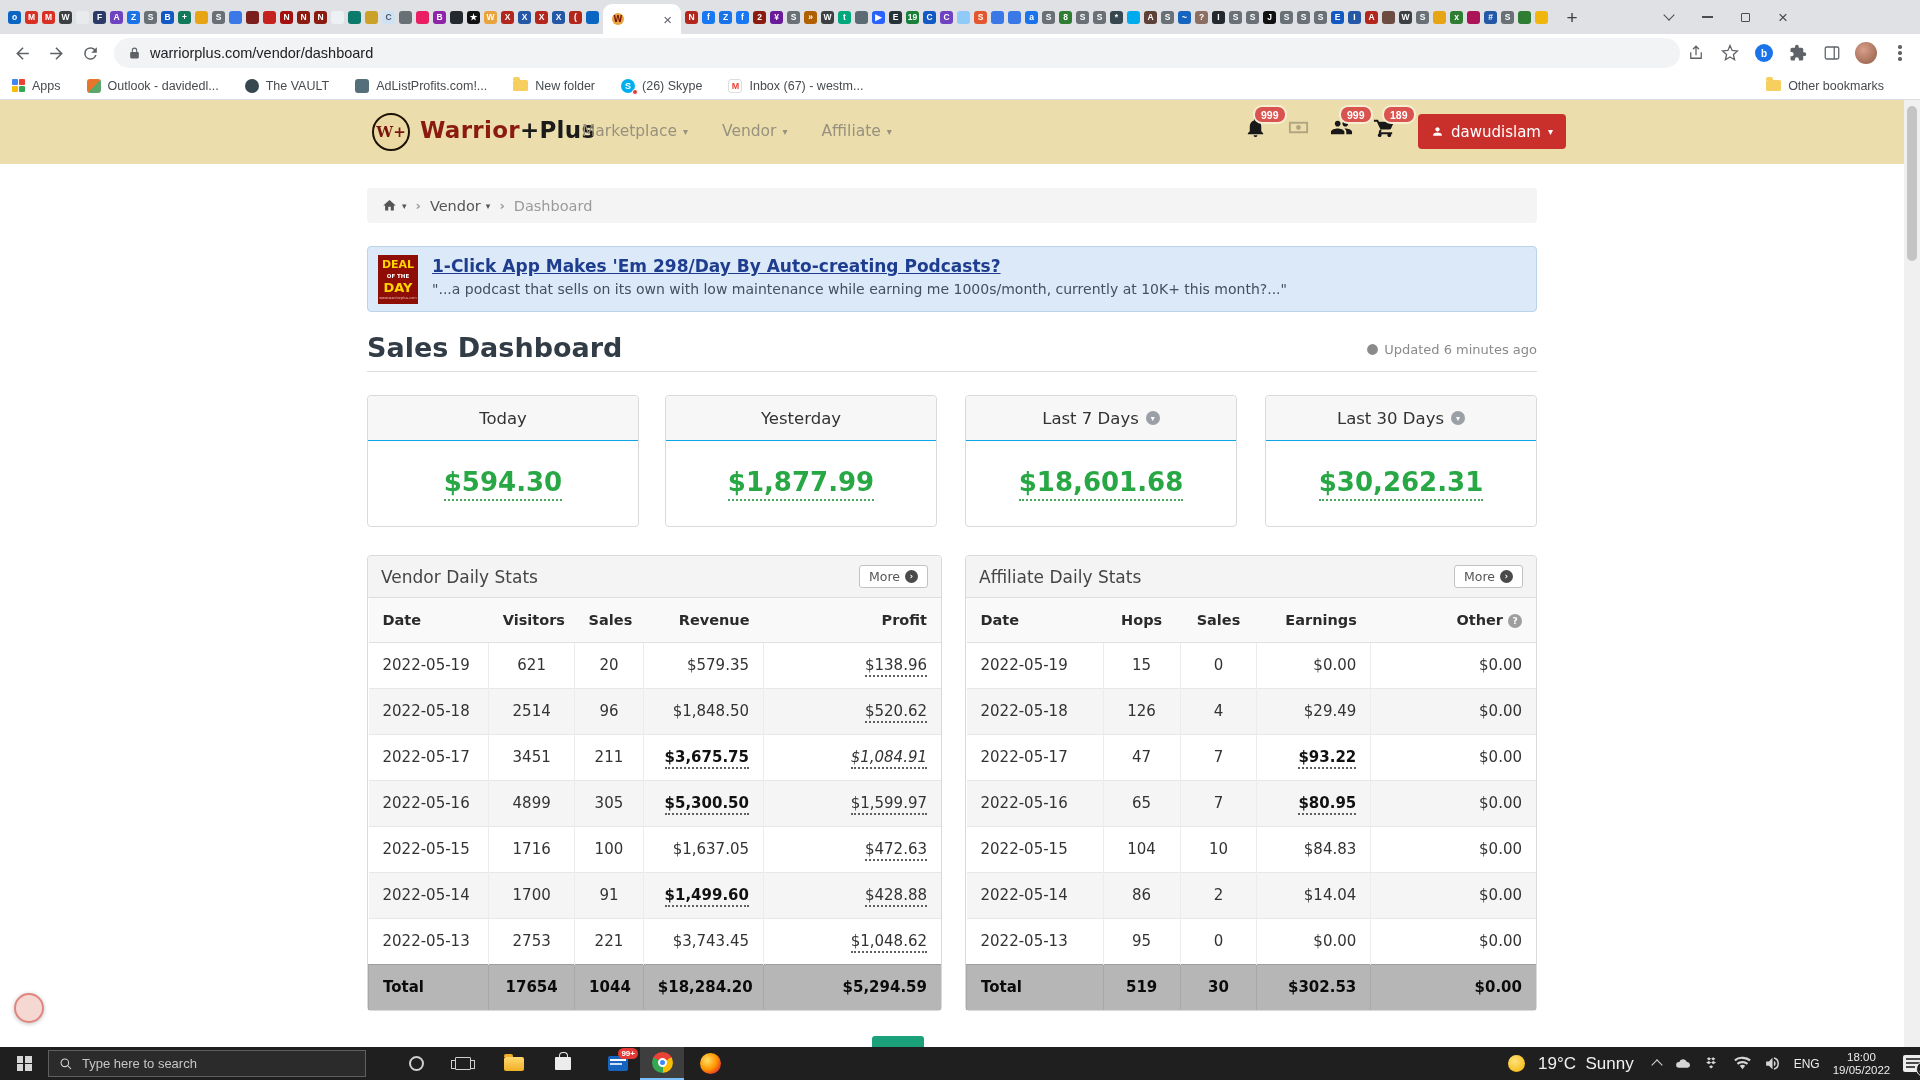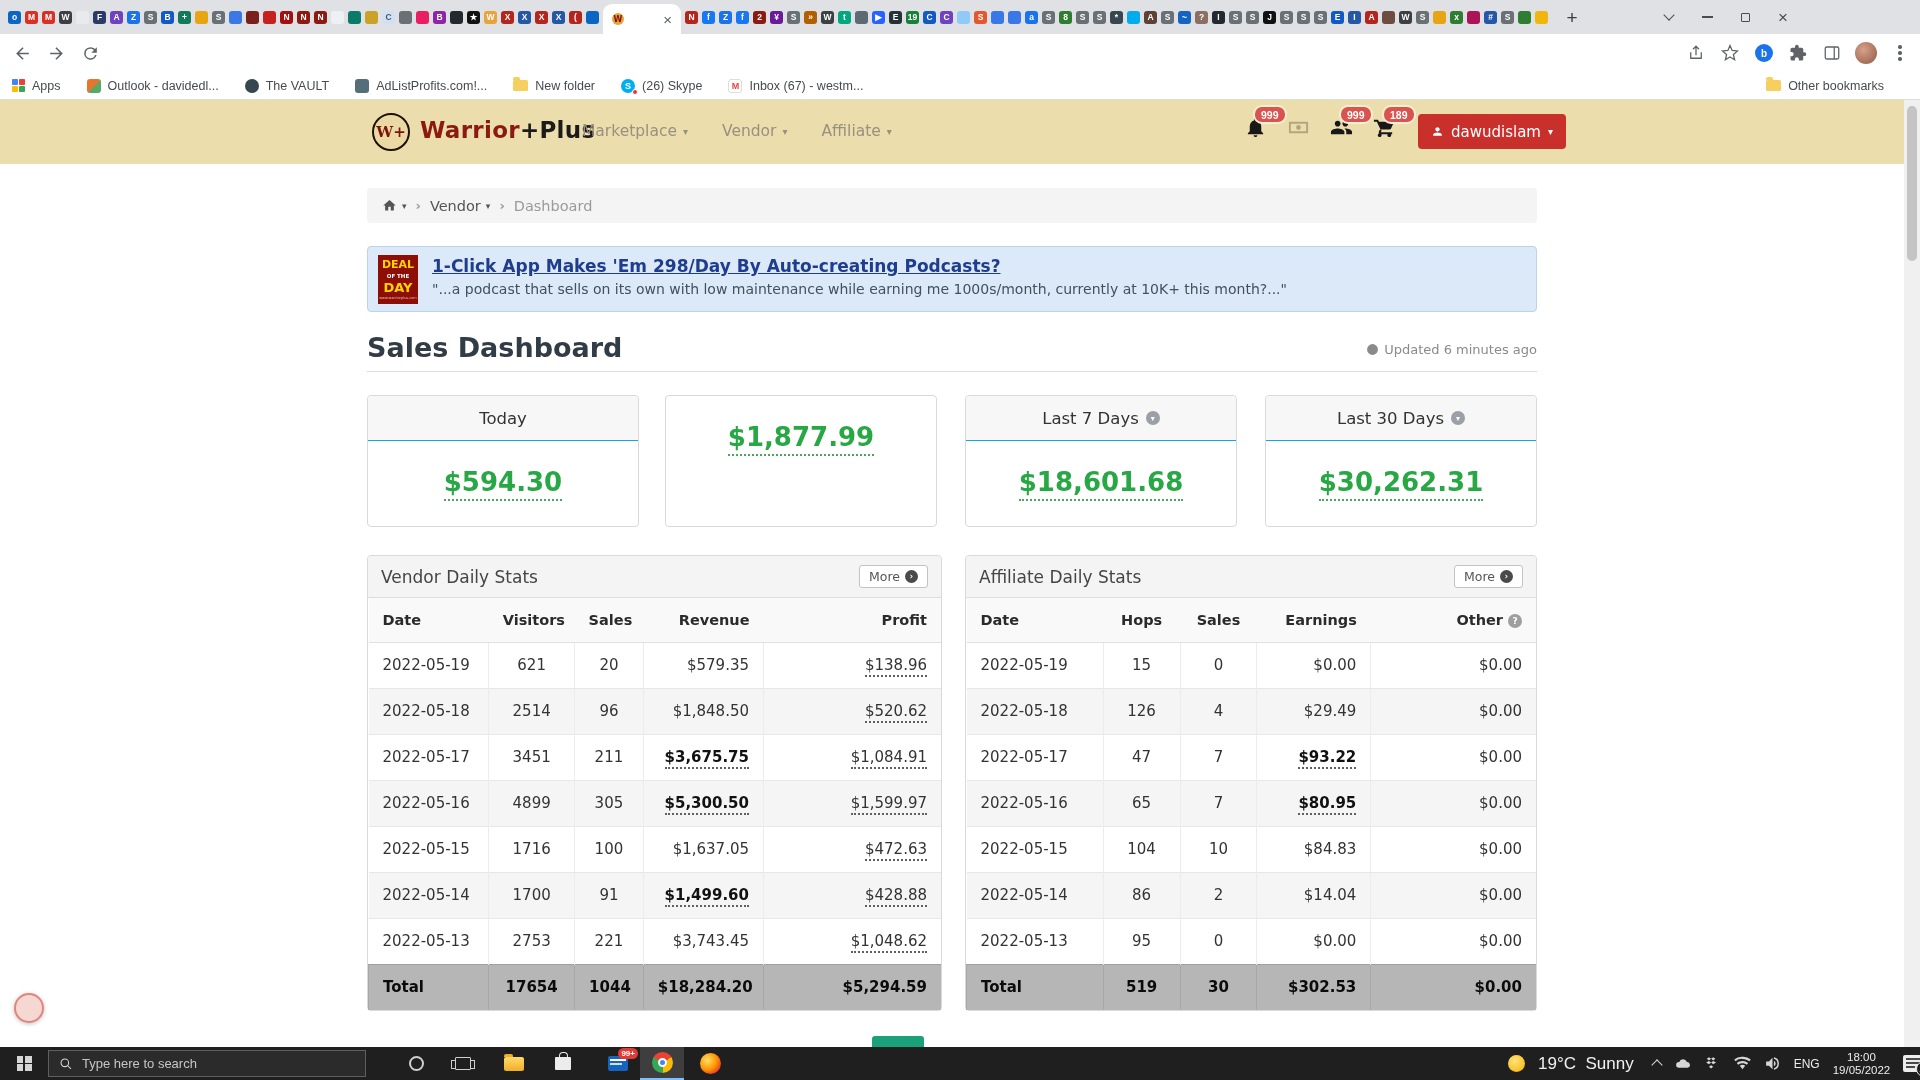--- a/index.html
+++ b/index.html
@@ -460,20 +460,26 @@
           <svg viewBox="0 0 24 24">
             <path d="M4 11h12.2l-5.6-5.6L12 4l8 8-8 8-1.4-1.4 5.6-5.6H4z"></path>
           </svg>
         </div>
       <div class="navbtn">
           <svg viewBox="0 0 24 24">
             <path d="M17.65 6.35C16.2 4.9 14.21 4 12 4a8 8 0 1 0 7.73 10h-2.08A6 6 0 1 1 12 6c1.66 0 3.14.69 4.22 1.78L13 11h7V4l-2.35 2.35z"></path>
           </svg>
         </div>
     </div>
+    <div class="addr">
+      <svg viewBox="0 0 24 24">
+          <path d="M12 1a5 5 0 0 0-5 5v3H6a2 2 0 0 0-2 2v8a2 2 0 0 0 2 2h12a2 2 0 0 0 2-2v-8a2 2 0 0 0-2-2h-1V6a5 5 0 0 0-5-5zm-3 8V6a3 3 0 1 1 6 0v3H9z"></path>
+        </svg>
+      <span class="url">warriorplus.com/vendor/dashboard</span>
+    </div>
     <div class="tool-right">
       <div class="tico">
           <svg viewBox="0 0 24 24">
             <path d="M12 3v12M8 7l4-4 4 4"></path>
             <path d="M5 11v8h14v-8"></path>
           </svg>
         </div>
       <div class="tico">
           <svg viewBox="0 0 24 24">
             <path d="M12 17.27 18.18 21l-1.64-7.03L22 9.24l-7.19-.61L12 2 9.19 8.63 2 9.24l5.46 4.73L5.82 21z"></path>
@@ -638,20 +644,23 @@
       <div class="titlehr"></div>
 
       <span id="cards"><div class="card" style="left: 0px;">
             <div class="chead">
               <span>Today</span>
             </div>
             <div class="cbody">
               <span class="cval">$594.30</span>
             </div>
           </div><div class="card" style="left: 298px;">
+            <div class="chead">
+              <span>Yesterday</span>
+            </div>
             <div class="cbody">
               <span class="cval">$1,877.99</span>
             </div>
           </div><div class="card" style="left: 598px;">
             <div class="chead">
               <span>Last 7 Days</span>
               <span class="ccaret">▾</span>
             </div>
             <div class="cbody">
               <span class="cval">$18,601.68</span>
@@ -697,21 +706,21 @@
                 <td style="text-align: center;">2514</td>
                 <td style="text-align: center;">96</td>
                 <td style="text-align: right;"><span>$1,848.50</span></td>
                 <td style="text-align: right;"><span class="lnk ">$520.62</span></td>
               </tr>
               <tr>
                 <td style="text-align: left;">2022-05-17</td>
                 <td style="text-align: center;">3451</td>
                 <td style="text-align: center;">211</td>
                 <td style="text-align: right;"><span class="lnk b">$3,675.75</span></td>
-                <td style="text-align: right;"><span class="lnk ">$1,084.91</span></td>
+                <td style="text-align: right; font-style: italic;"><span class="lnk ">$1,084.91</span></td>
               </tr>
               <tr class="alt">
                 <td style="text-align: left;">2022-05-16</td>
                 <td style="text-align: center;">4899</td>
                 <td style="text-align: center;">305</td>
                 <td style="text-align: right;"><span class="lnk b">$5,300.50</span></td>
                 <td style="text-align: right;"><span class="lnk ">$1,599.97</span></td>
               </tr>
               <tr>
                 <td style="text-align: left;">2022-05-15</td>

